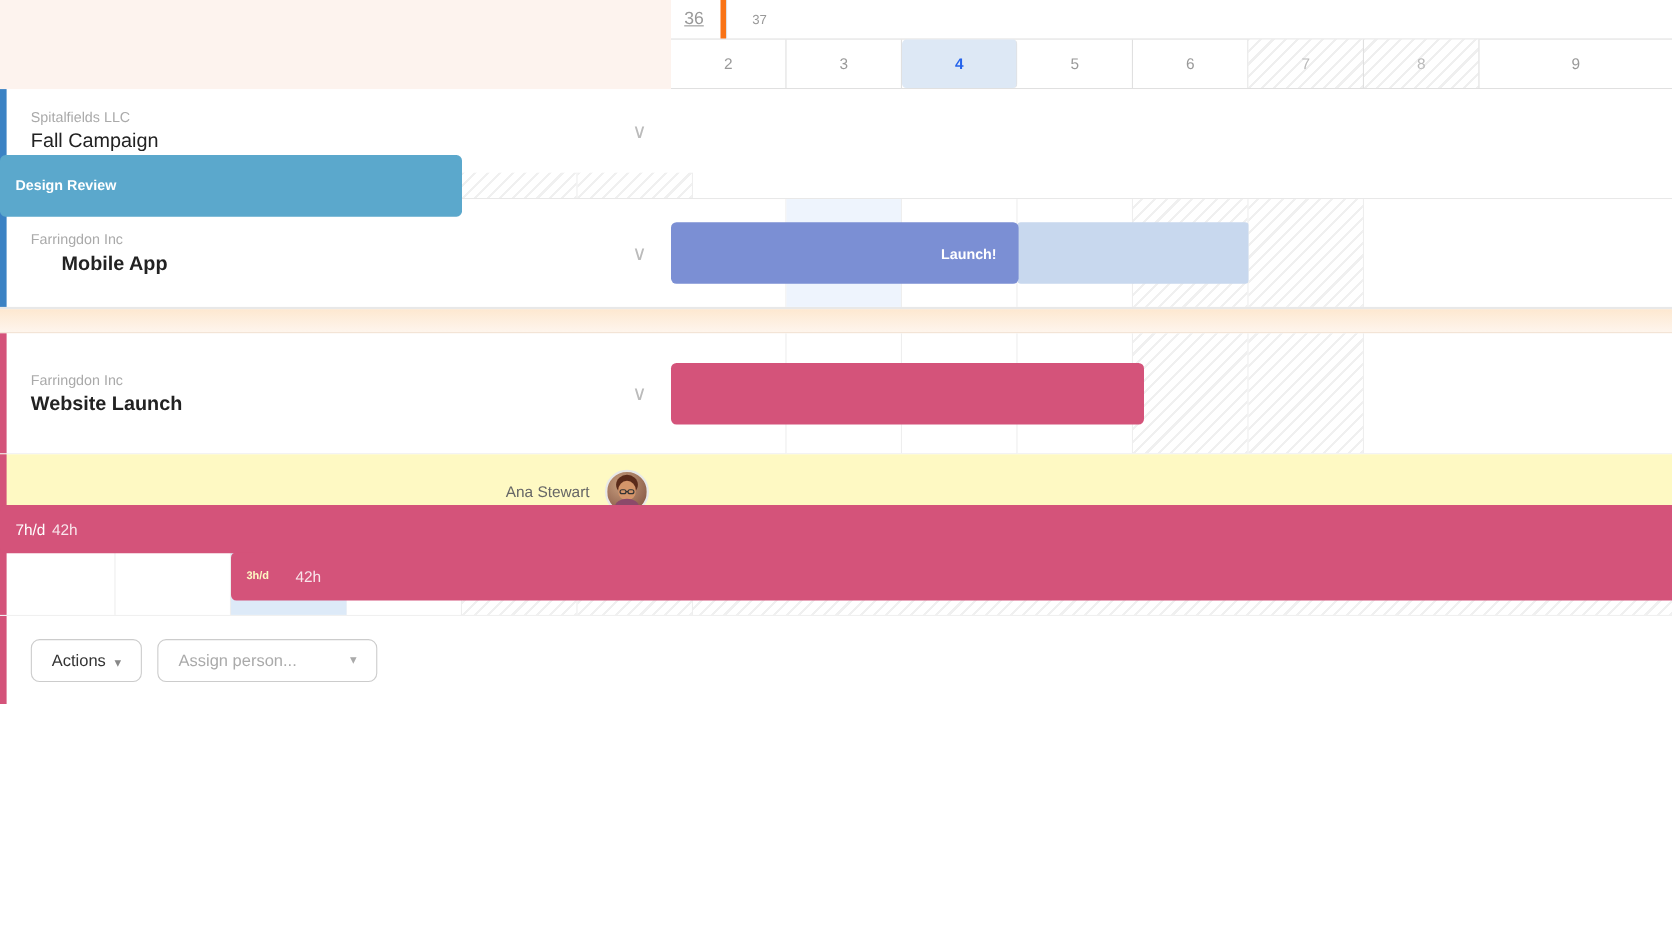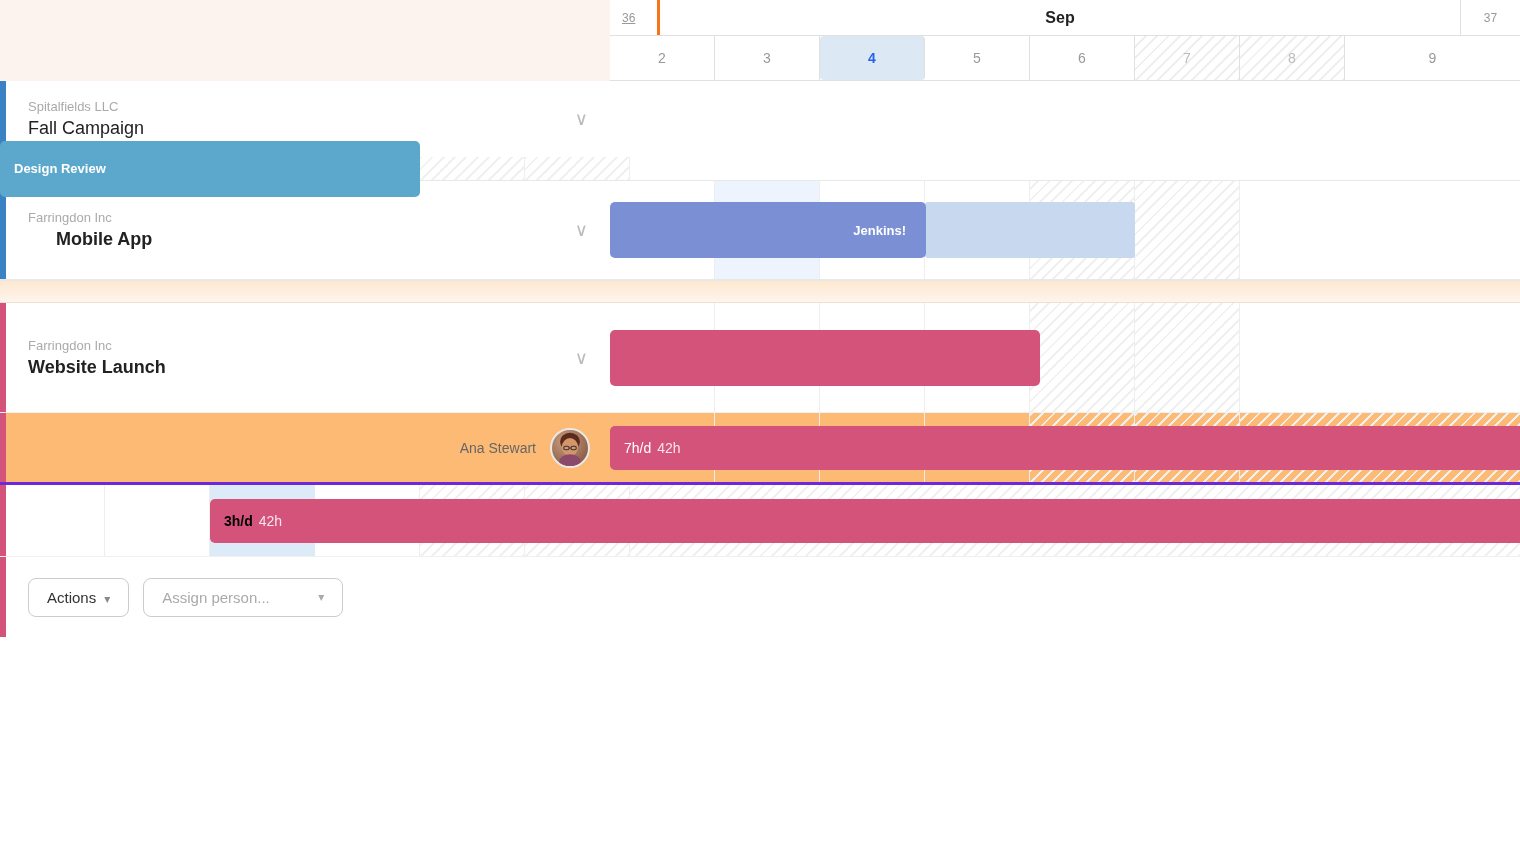--- a/index.html
+++ b/index.html
@@ -31,22 +31,21 @@
 <body>
 
 <div class="gantt-container">
 
   <div class="top-blue-border"></div>
 
   <div style="display:flex; background:#fff; border-bottom:1px solid #e0e0e0; margin-left:610px; position:relative;">
 
     <div style="display:flex; flex-direction:column; flex:1; min-width:0;">
       <div style="display:flex; height:36px; border-bottom:1px solid #e0e0e0; align-items:center;">
-        <span style="font-size:12px; color:#999; padding:0 12px; border-right:3px solid #f97316; min-width:50px; display:flex; align-items:center; height:100%;text-decoration:underline;">36</span>
-        <span style="flex:1; font-size:16px; font-weight:700; color:#222; text-align:center;">Sep</span>
+        <span style="font-size:16px; color:#999; padding:0 12px; border-right:5px solid #f97316; min-width:50px; display:flex; align-items:center; height:100%;text-decoration:underline;">36</span>
 
         <span style="font-size:12px; color:#999; padding:0 14px; border-left:1px solid #e0e0e0; min-width:60px; text-align:center; display:flex; align-items:center; justify-content:center; height:100%;">37</span>
       </div>
 
       <div style="display:flex; height:44px;">
 
         <div style="width:105px; display:flex; align-items:center; justify-content:center; font-size:14px; color:#999; border-right:1px solid #e0e0e0;">2</div>
 
         <div style="width:105px; display:flex; align-items:center; justify-content:center; font-size:14px; color:#999; border-right:1px solid #e0e0e0;">3</div>
 
@@ -113,21 +112,21 @@
           <div style="width:105px; height:100%; border-right:1px solid #eee; flex-shrink:0;"></div>
           <div style="width:105px; height:100%; border-right:1px solid #eee; flex-shrink:0; background:#eef4fd;"></div>
           <div style="width:105px; height:100%; border-right:1px solid #eee; flex-shrink:0;"></div>
           <div style="width:105px; height:100%; border-right:1px solid #eee; flex-shrink:0;"></div>
           <div style="width:105px; height:100%; border-right:1px solid #eee; flex-shrink:0; background:repeating-linear-gradient(-45deg,#f0f0f0,#f0f0f0 2px,transparent 2px,transparent 8px);"></div>
           <div style="width:105px; height:100%; border-right:1px solid #eee; flex-shrink:0; background:repeating-linear-gradient(-45deg,#f0f0f0,#f0f0f0 2px,transparent 2px,transparent 8px);"></div>
           <div style="flex:1; height:100%;"></div>
         </div>
 
         <div style="position:absolute; left:0; top:50%; transform:translateY(-50%); height:56px; width:316px; background:#7b8fd4; border-radius:5px; display:flex; align-items:center; justify-content:flex-end; padding:0 20px; font-size:13px; font-weight:700; color:#fff; z-index:2;">
-          <span>Jenkins!</span>
+          <span>Launch!</span>
         </div>
 
         <div style="position:absolute; left:315px; top:50%; transform:translateY(-50%); height:56px; width:210px; background:#c8d8ee; border-radius:3px; z-index:1;"></div>
       </div>
     </div>
 
     <div style="height:22px; background:linear-gradient(to bottom, #fde8d0, #fef5ed); border-bottom:1px solid #f0e0d0; flex-shrink:0;"></div>
 
     <div style="display:flex; flex-direction:column; background:#fff; flex:1;">
 
@@ -149,21 +148,21 @@
             <div style="width:105px; height:100%; border-right:1px solid #eee; flex-shrink:0;"></div>
             <div style="width:105px; height:100%; border-right:1px solid #eee; flex-shrink:0; background:repeating-linear-gradient(-45deg,#f0f0f0,#f0f0f0 2px,transparent 2px,transparent 8px);"></div>
             <div style="width:105px; height:100%; border-right:1px solid #eee; flex-shrink:0; background:repeating-linear-gradient(-45deg,#f0f0f0,#f0f0f0 2px,transparent 2px,transparent 8px);"></div>
             <div style="flex:1; height:100%;"></div>
           </div>
 
           <div style="position:absolute; left:0; top:50%; transform:translateY(-50%); height:56px; width:430px; background:#d4537a; border-radius:5px; z-index:2;"></div>
         </div>
       </div>
 
-      <div style="display:flex; position:relative; min-height:72px; border-bottom:3px solid #6d28d9; background:#fdba74;">
+      <div style="display:flex; position:relative; min-height:72px; border-bottom:7px solid #6d28d9; background:#fef9c3;flex-direction:column;">
         <div style="position:absolute; left:0; top:0; bottom:0; width:6px; background:#d4537a;"></div>
         <div style="width:610px; min-width:610px; padding:14px 20px 14px 28px; display:flex; align-items:center; justify-content:flex-end; gap:14px;">
           <span style="font-size:14px; color:#666;">Ana Stewart</span>
 
           <div style="width:40px; height:40px; border-radius:50%; background:radial-gradient(circle at 38% 32%, #c9a080 0%, #7a4a3a 100%); display:flex; align-items:center; justify-content:center; overflow:hidden; flex-shrink:0; border:2px solid #e8e8e8;">
             <svg width="40" height="40" viewBox="0 0 40 40">
 
               <ellipse cx="20" cy="13" rx="11" ry="10" fill="#5a2a1a"></ellipse>
 
               <ellipse cx="20" cy="19" rx="9" ry="10" fill="#d4956a"></ellipse>
@@ -205,21 +204,21 @@
             <div style="width:105px; height:100%; border-right:1px solid #eee; flex-shrink:0;"></div>
             <div style="width:105px; height:100%; border-right:1px solid #eee; flex-shrink:0;"></div>
             <div style="width:105px; height:100%; border-right:1px solid #eee; flex-shrink:0; background:repeating-linear-gradient(-45deg,#f0f0f0,#f0f0f0 2px,transparent 2px,transparent 8px);"></div>
             <div style="width:105px; height:100%; border-right:1px solid #eee; flex-shrink:0; background:repeating-linear-gradient(-45deg,#f0f0f0,#f0f0f0 2px,transparent 2px,transparent 8px);"></div>
             <div style="flex:1; height:100%; background:repeating-linear-gradient(-45deg,#f0f0f0,#f0f0f0 2px,transparent 2px,transparent 8px);"></div>
           </div>
 
           <div style="position:absolute; left:210px; top:0; bottom:0; width:105px; background:#ddeaf8; z-index:1;"></div>
 
           <div style="position:absolute; left:210px; top:50%; transform:translateY(-50%); height:44px; right:0; background:#d4537a; border-radius:5px 0 0 5px; display:flex; align-items:center; padding:0 14px; z-index:2;">
-            <span style="font-size:14px; font-weight:700; color:#000000; margin-right:6px;">3h/d</span>
+            <span style="font-size:10px; font-weight:700; color:#fef9c3; margin-right:24px;">3h/d</span>
             <span style="font-size:14px; color:rgba(255,255,255,0.85);">42h</span>
           </div>
         </div>
       </div>
 
       <div style="display:flex; align-items:center; gap:14px; padding:20px 20px 20px 28px; background:#fff; min-height:80px; position:relative;">
         <div style="position:absolute; left:0; top:0; bottom:0; width:6px; background:#d4537a;"></div>
         <button style="display:flex; align-items:flex-end; gap:8px; padding:10px 18px; border:1.5px solid #ccc; border-radius:8px; background:#fff; font-size:15px; font-weight:500; color:#333; cursor:pointer;">
           <span>Actions</span>
           <span style="font-size:12px; color:#888;">▾</span>

